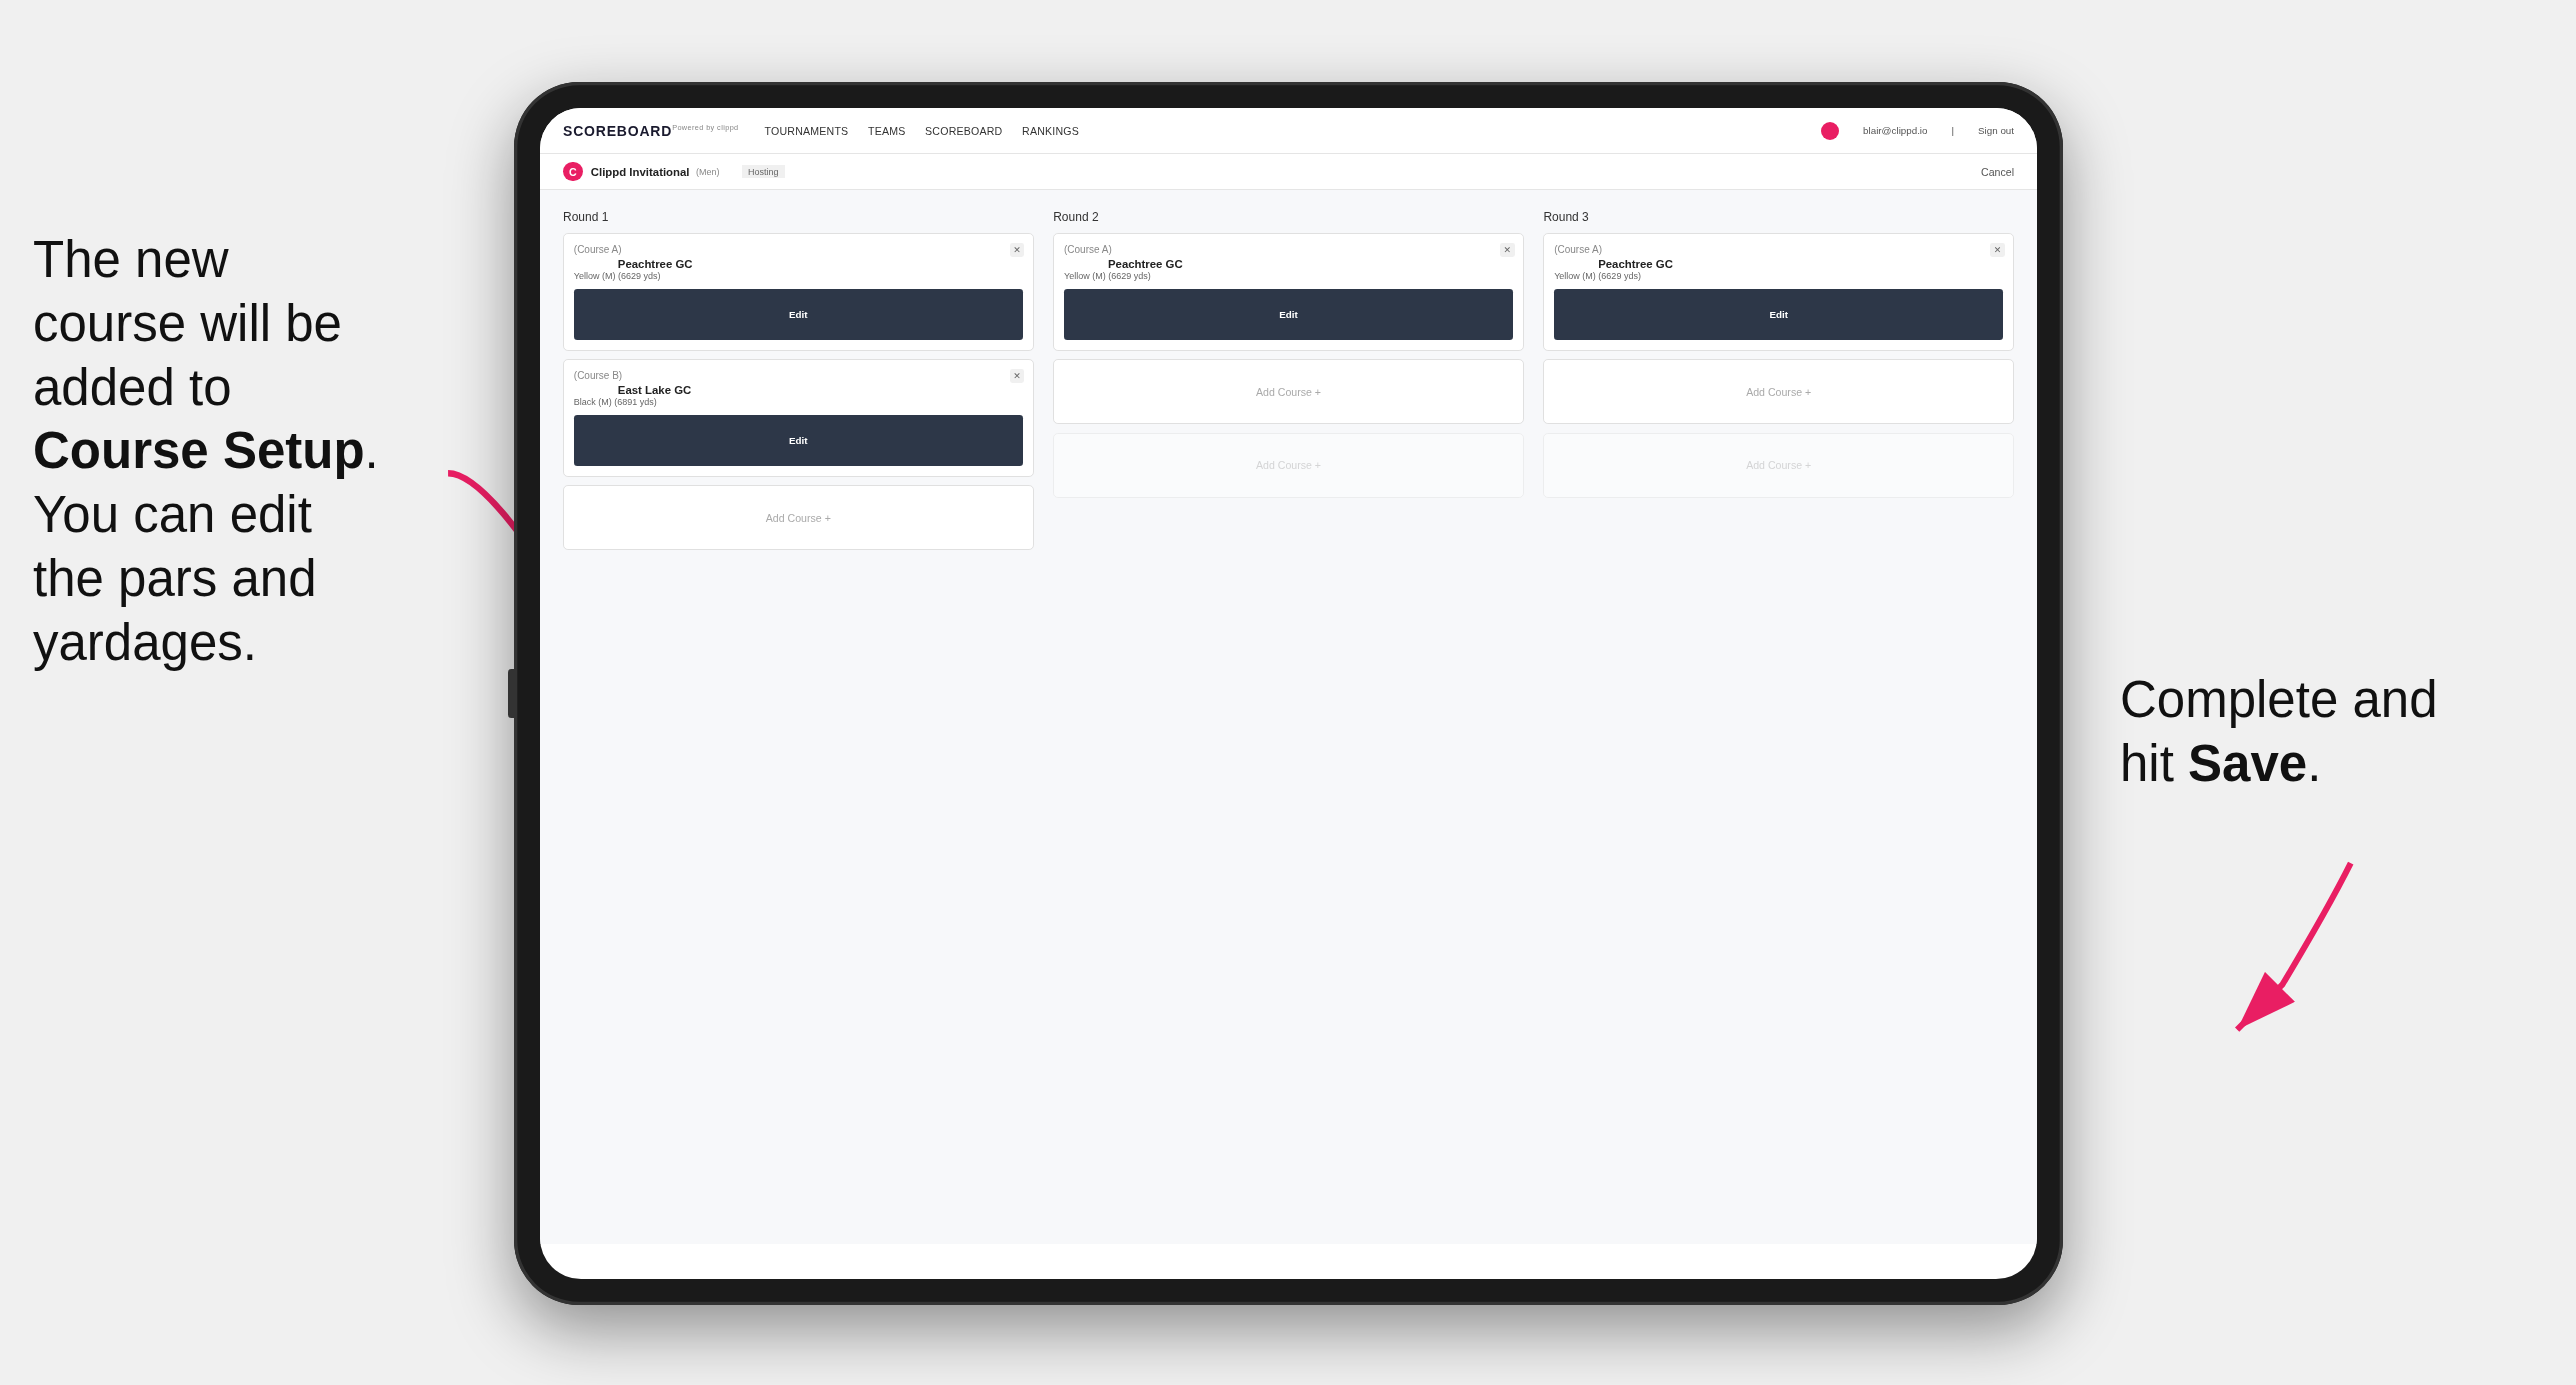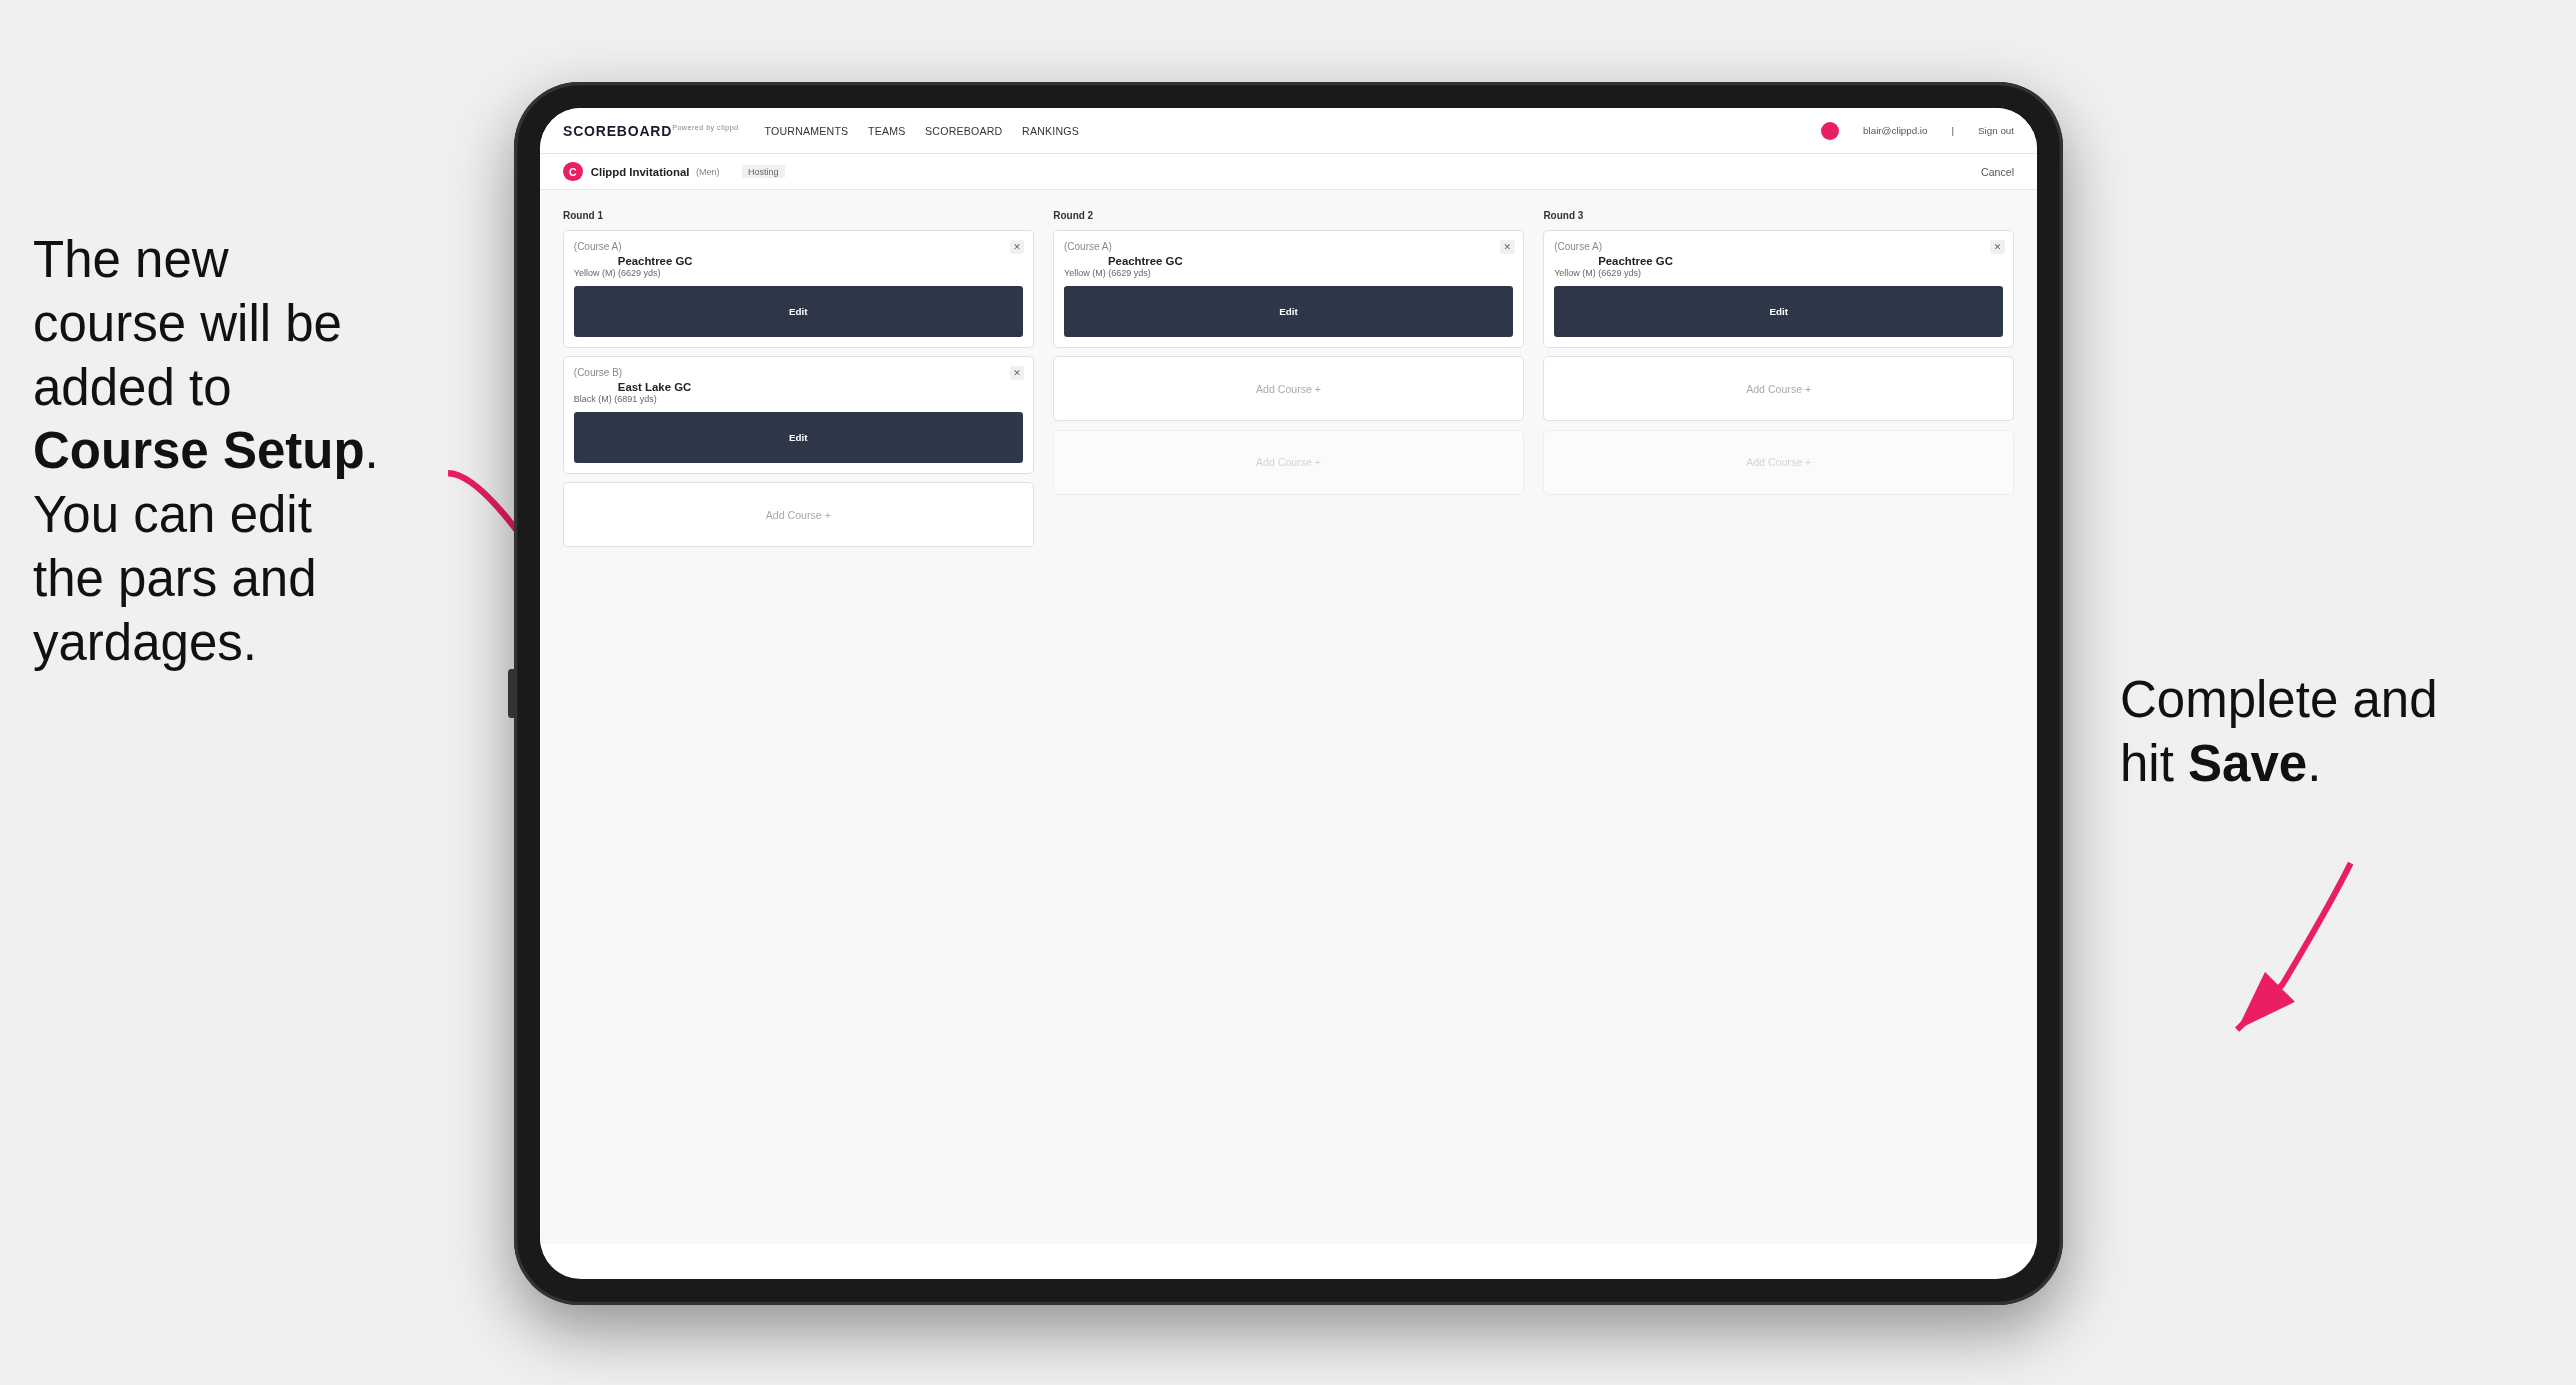--- a/index.html
+++ b/index.html
@@ -220,22 +220,22 @@
 
     
     .rounds-grid {
       display: grid;
       grid-template-columns: 1fr 1fr 1fr;
       gap: 19.6px;
     }
 
     .round-column {}
     .round-label {
-      font-size: 10px;
-      font-weight: 700;
+      font-size: 12px;
+      font-weight: 400;
       color: #333;
       margin-bottom: 9.8px;
     }
 
     .course-card {
       background: #ffffff;
       border: 0.8px solid #e0e0e0;
       border-radius: 4.9px;
       padding: 9.8px;
       margin-bottom: 8.2px;

